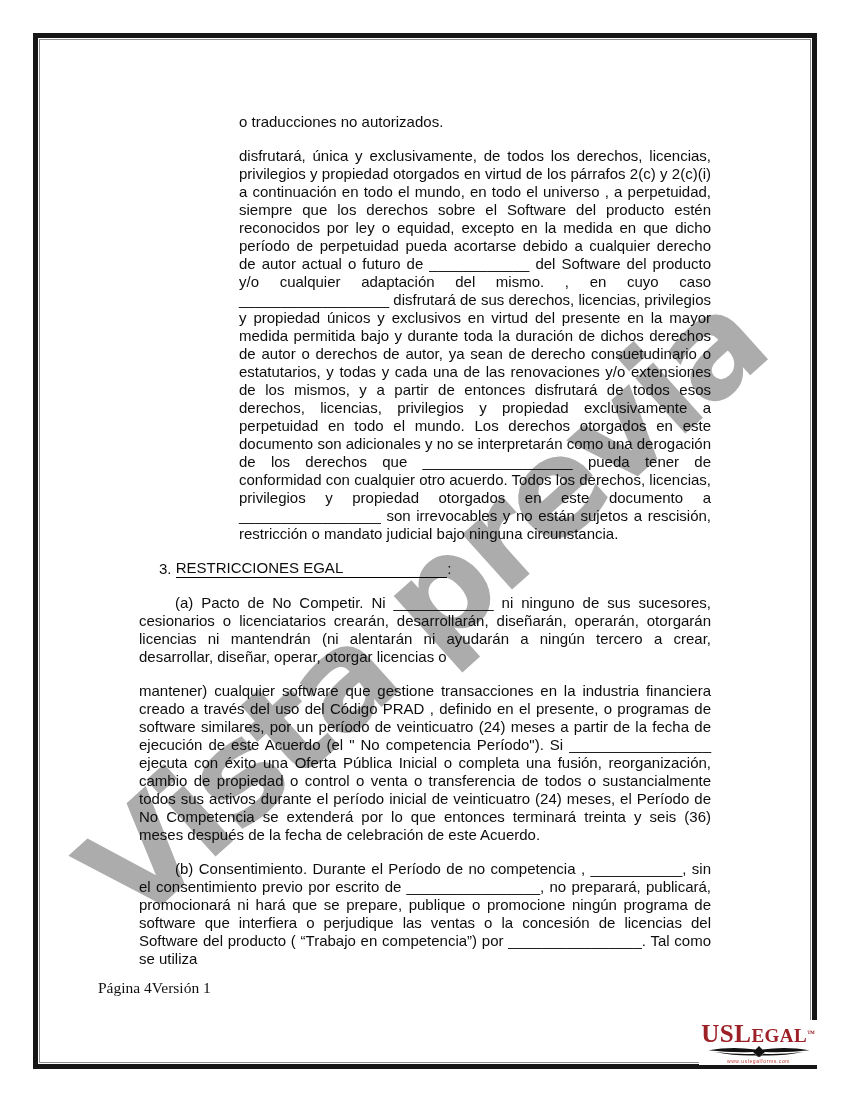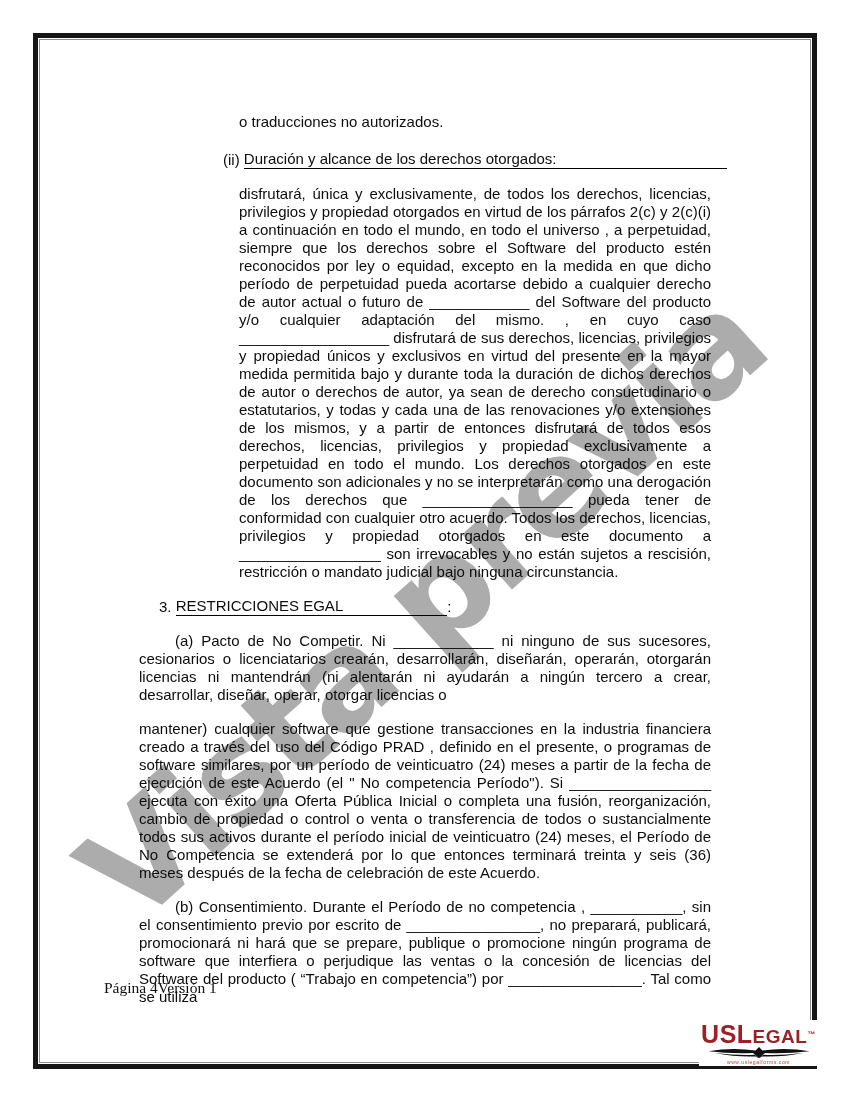--- a/index.html
+++ b/index.html
@@ -32,30 +32,30 @@
   .heading-line { display:flex; align-items:flex-end; margin-top:19px; margin-bottom:3px; }
   .uline { border-bottom:1.5px solid #000; white-space:nowrap; }
   .blank-grow { flex:1 1 auto; border-bottom:1.5px solid #000; }
   .sec3 { display:flex; align-items:flex-end; margin-top:13px; padding-left:36px; }
   .blank-fixed { width:104px; border-bottom:1.5px solid #000; }
   .p-a1 { margin-top:18px; text-indent:36px; }
   .p-a2 { margin-top:46px; }
   .p-b  { margin-top:15px; text-indent:36px; }
   
   .footer {
-    position:absolute; left:104px; top:979px; z-index:2;
+    position:absolute; left:98px; top:979px; z-index:2;
     font-family:"Liberation Serif", serif; font-size:15.5px; color:#101010;
   }
   
   .logo {
     position:absolute; left:699px; top:1020px; width:119px; z-index:4;
     background:#ffffff; text-align:center; padding-top:2px;
   }
   .logo-text {
-    font-family:Liberation Sans, sans-serif; font-weight:bold;
+    font-family:Liberation Serif, serif; font-weight:bold;
     color:#9c2026; letter-spacing:0.5px; line-height:24px; white-space:nowrap;
   }
   .lg-big { font-size:25px; }
   .lg-small { font-size:19px; }
   .lg-tm { font-size:8px; vertical-align:super; color:#9c2026; }
   .eagle { display:block; margin:-3px auto 0 auto; }
   .logo-url {
     font-size:5px; line-height:7px; color:#c03a30; letter-spacing:0.6px;
     font-family:"Liberation Sans", sans-serif;
   }
@@ -69,25 +69,20 @@
 
   <div class="frame">
     <div class="frame-inner"></div>
   </div>
 
   <div class="content">
 
     <div class="block-ii">
       <p>o traducciones no autorizados.</p>
 
-      <div class="heading-line">
-        <span>(ii)&nbsp;</span>
-          <span class="uline">Duración y alcance de los derechos otorgados:</span>
-          <span class="blank-grow"></span>
-      </div>
 
       <p class="just">disfrutará, única y exclusivamente, de todos los derechos, licencias, privilegios y propiedad otorgados en virtud de los párrafos 2(c) y 2(c)(i) a continuación en todo el mundo, en todo el universo , a perpetuidad, siempre que los derechos sobre el Software del producto estén reconocidos por ley o equidad, excepto en la medida en que dicho período de perpetuidad pueda acortarse debido a cualquier derecho de autor actual o futuro de ____________ del Software del producto y/o cualquier adaptación del mismo. , en cuyo caso __________________ disfrutará de sus derechos, licencias, privilegios y propiedad únicos y exclusivos en virtud del presente en la mayor medida permitida bajo y durante toda la duración de dichos derechos de autor o derechos de autor, ya sean de derecho consuetudinario o estatutarios, y todas y cada una de las renovaciones y/o extensiones de los mismos, y a partir de entonces disfrutará de todos esos derechos, licencias, privilegios y propiedad exclusivamente a perpetuidad en todo el mundo. Los derechos otorgados en este documento son adicionales y no se interpretarán como una derogación de los derechos que __________________ pueda tener de conformidad con cualquier otro acuerdo. Todos los derechos, licencias, privilegios y propiedad otorgados en este documento a _________________ son irrevocables y no están sujetos a rescisión, restricción o mandato judicial bajo ninguna circunstancia.</p>
     </div>
 
     <div class="sec3">
       <span>3.&nbsp;</span>
         <span class="uline">RESTRICCIONES EGAL</span>
         <span class="blank-fixed"></span>
         <span>:</span>
     </div>

